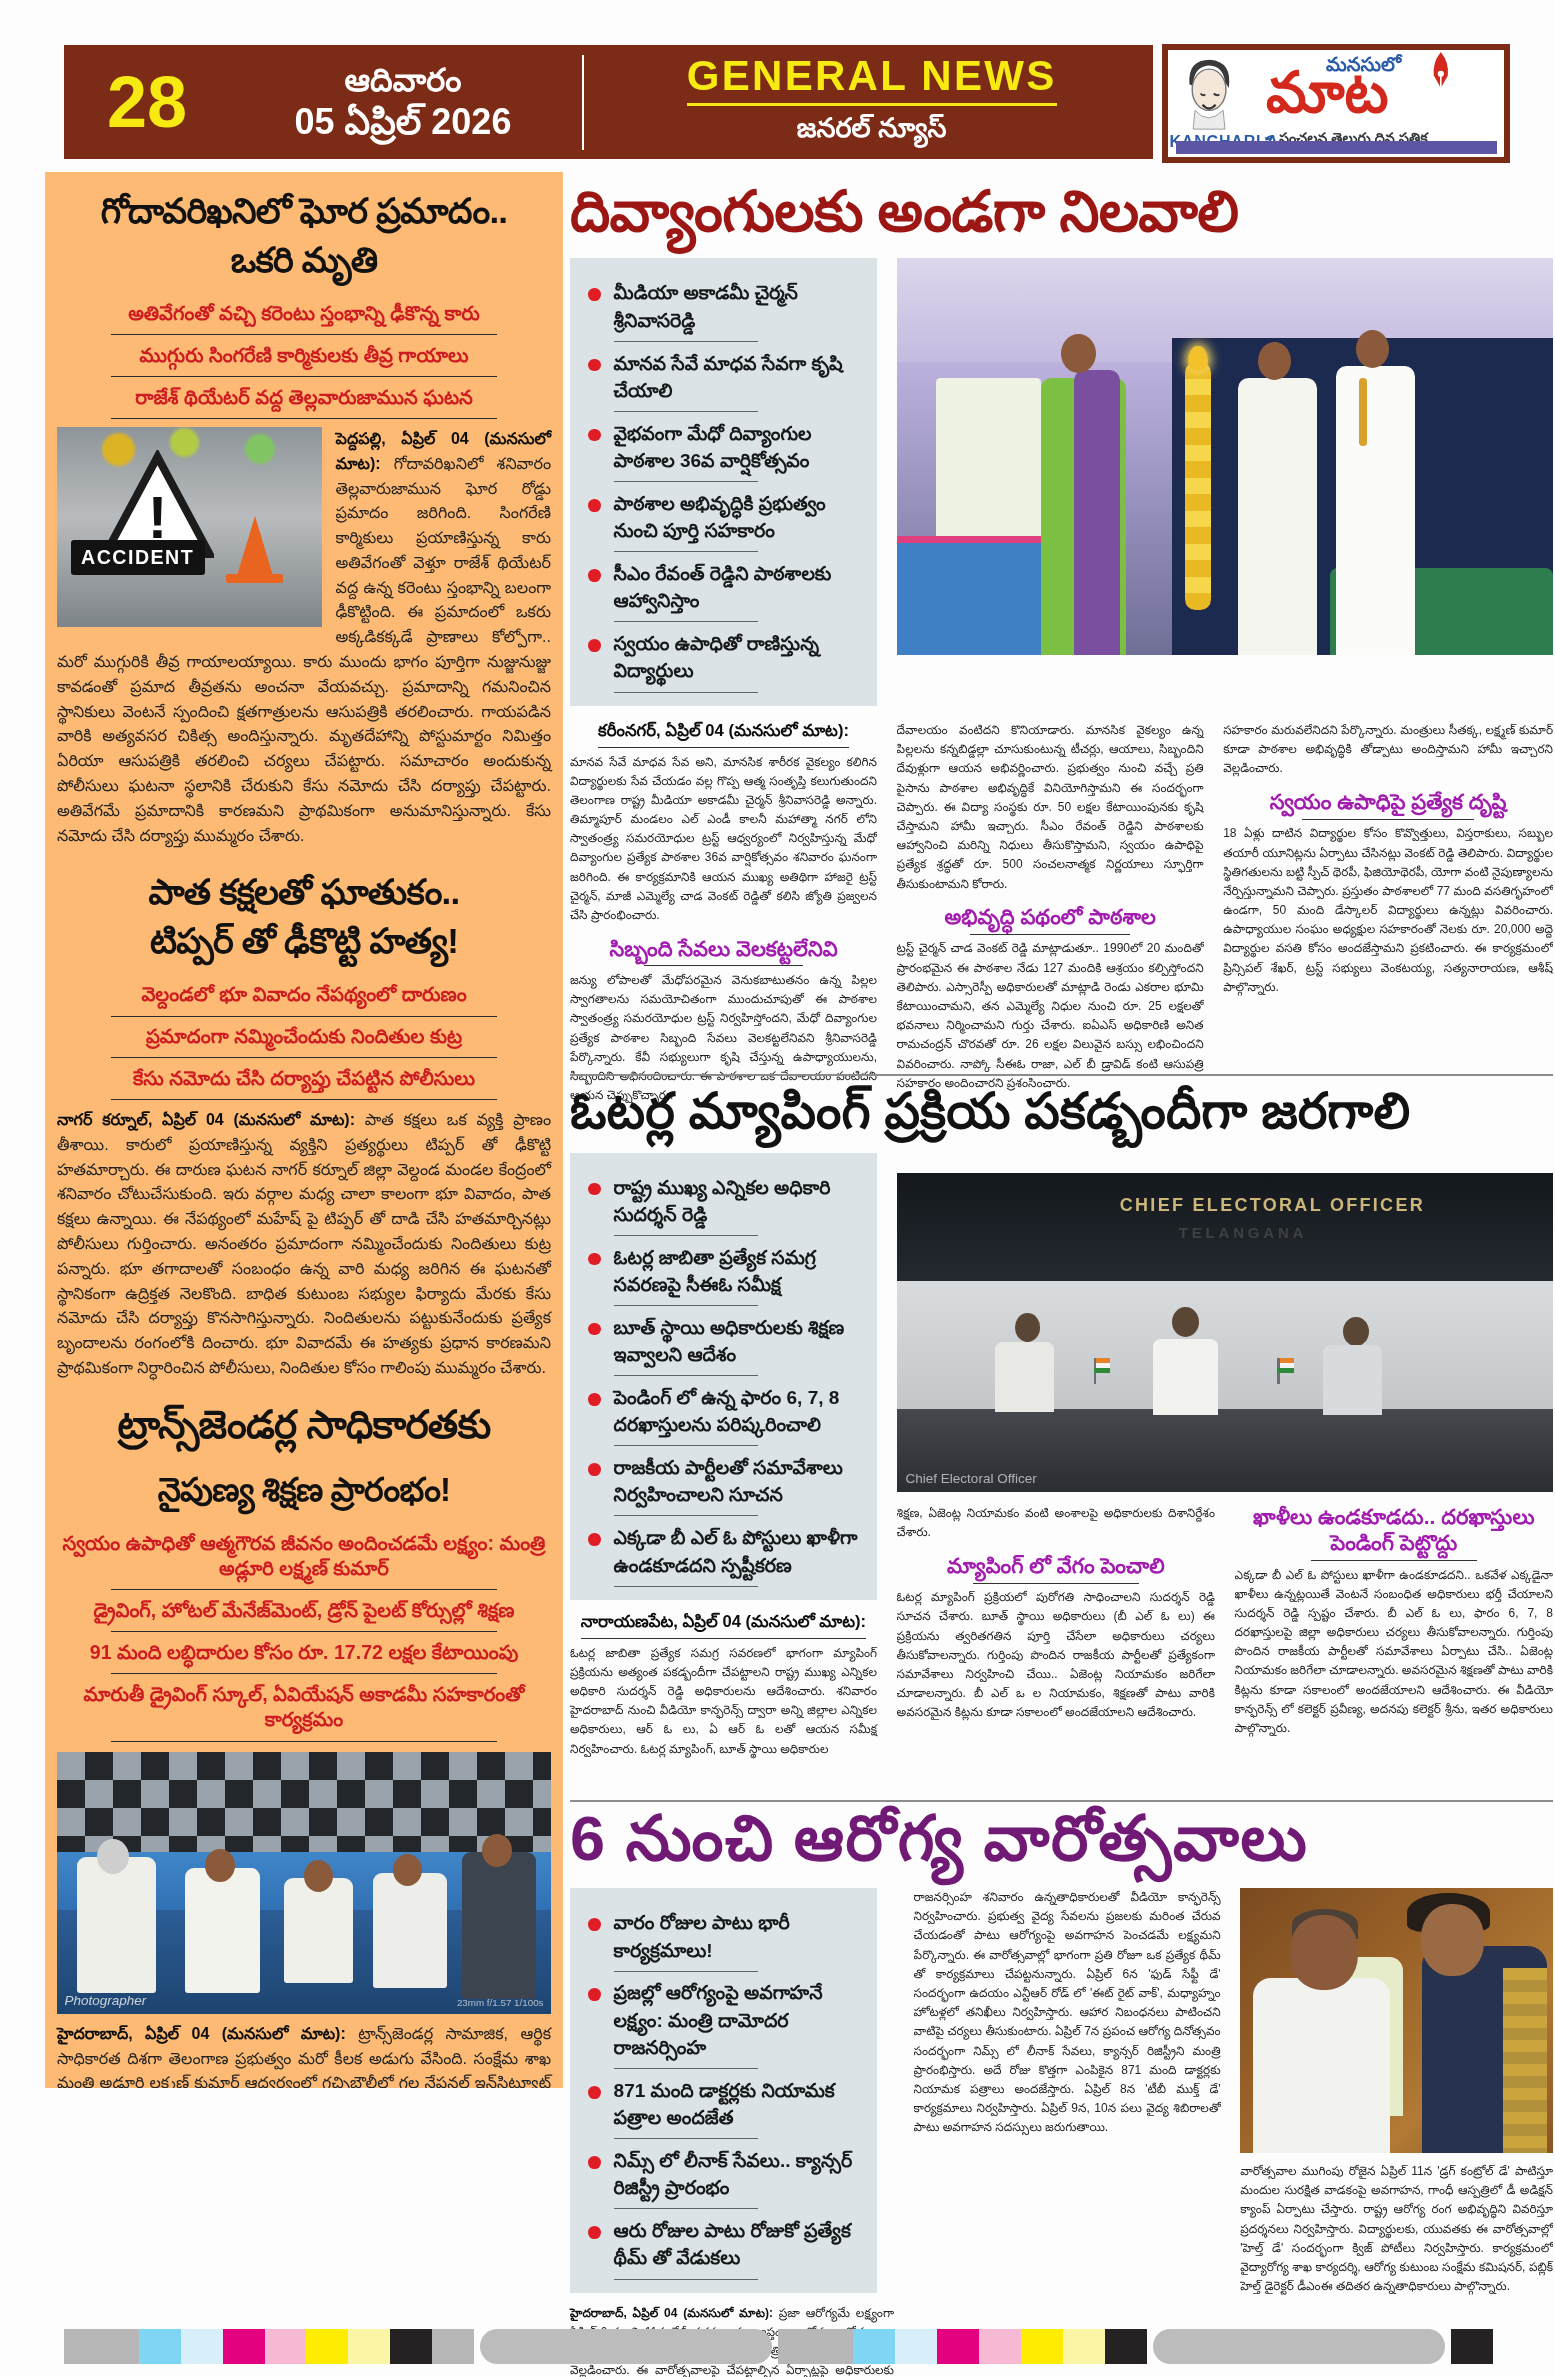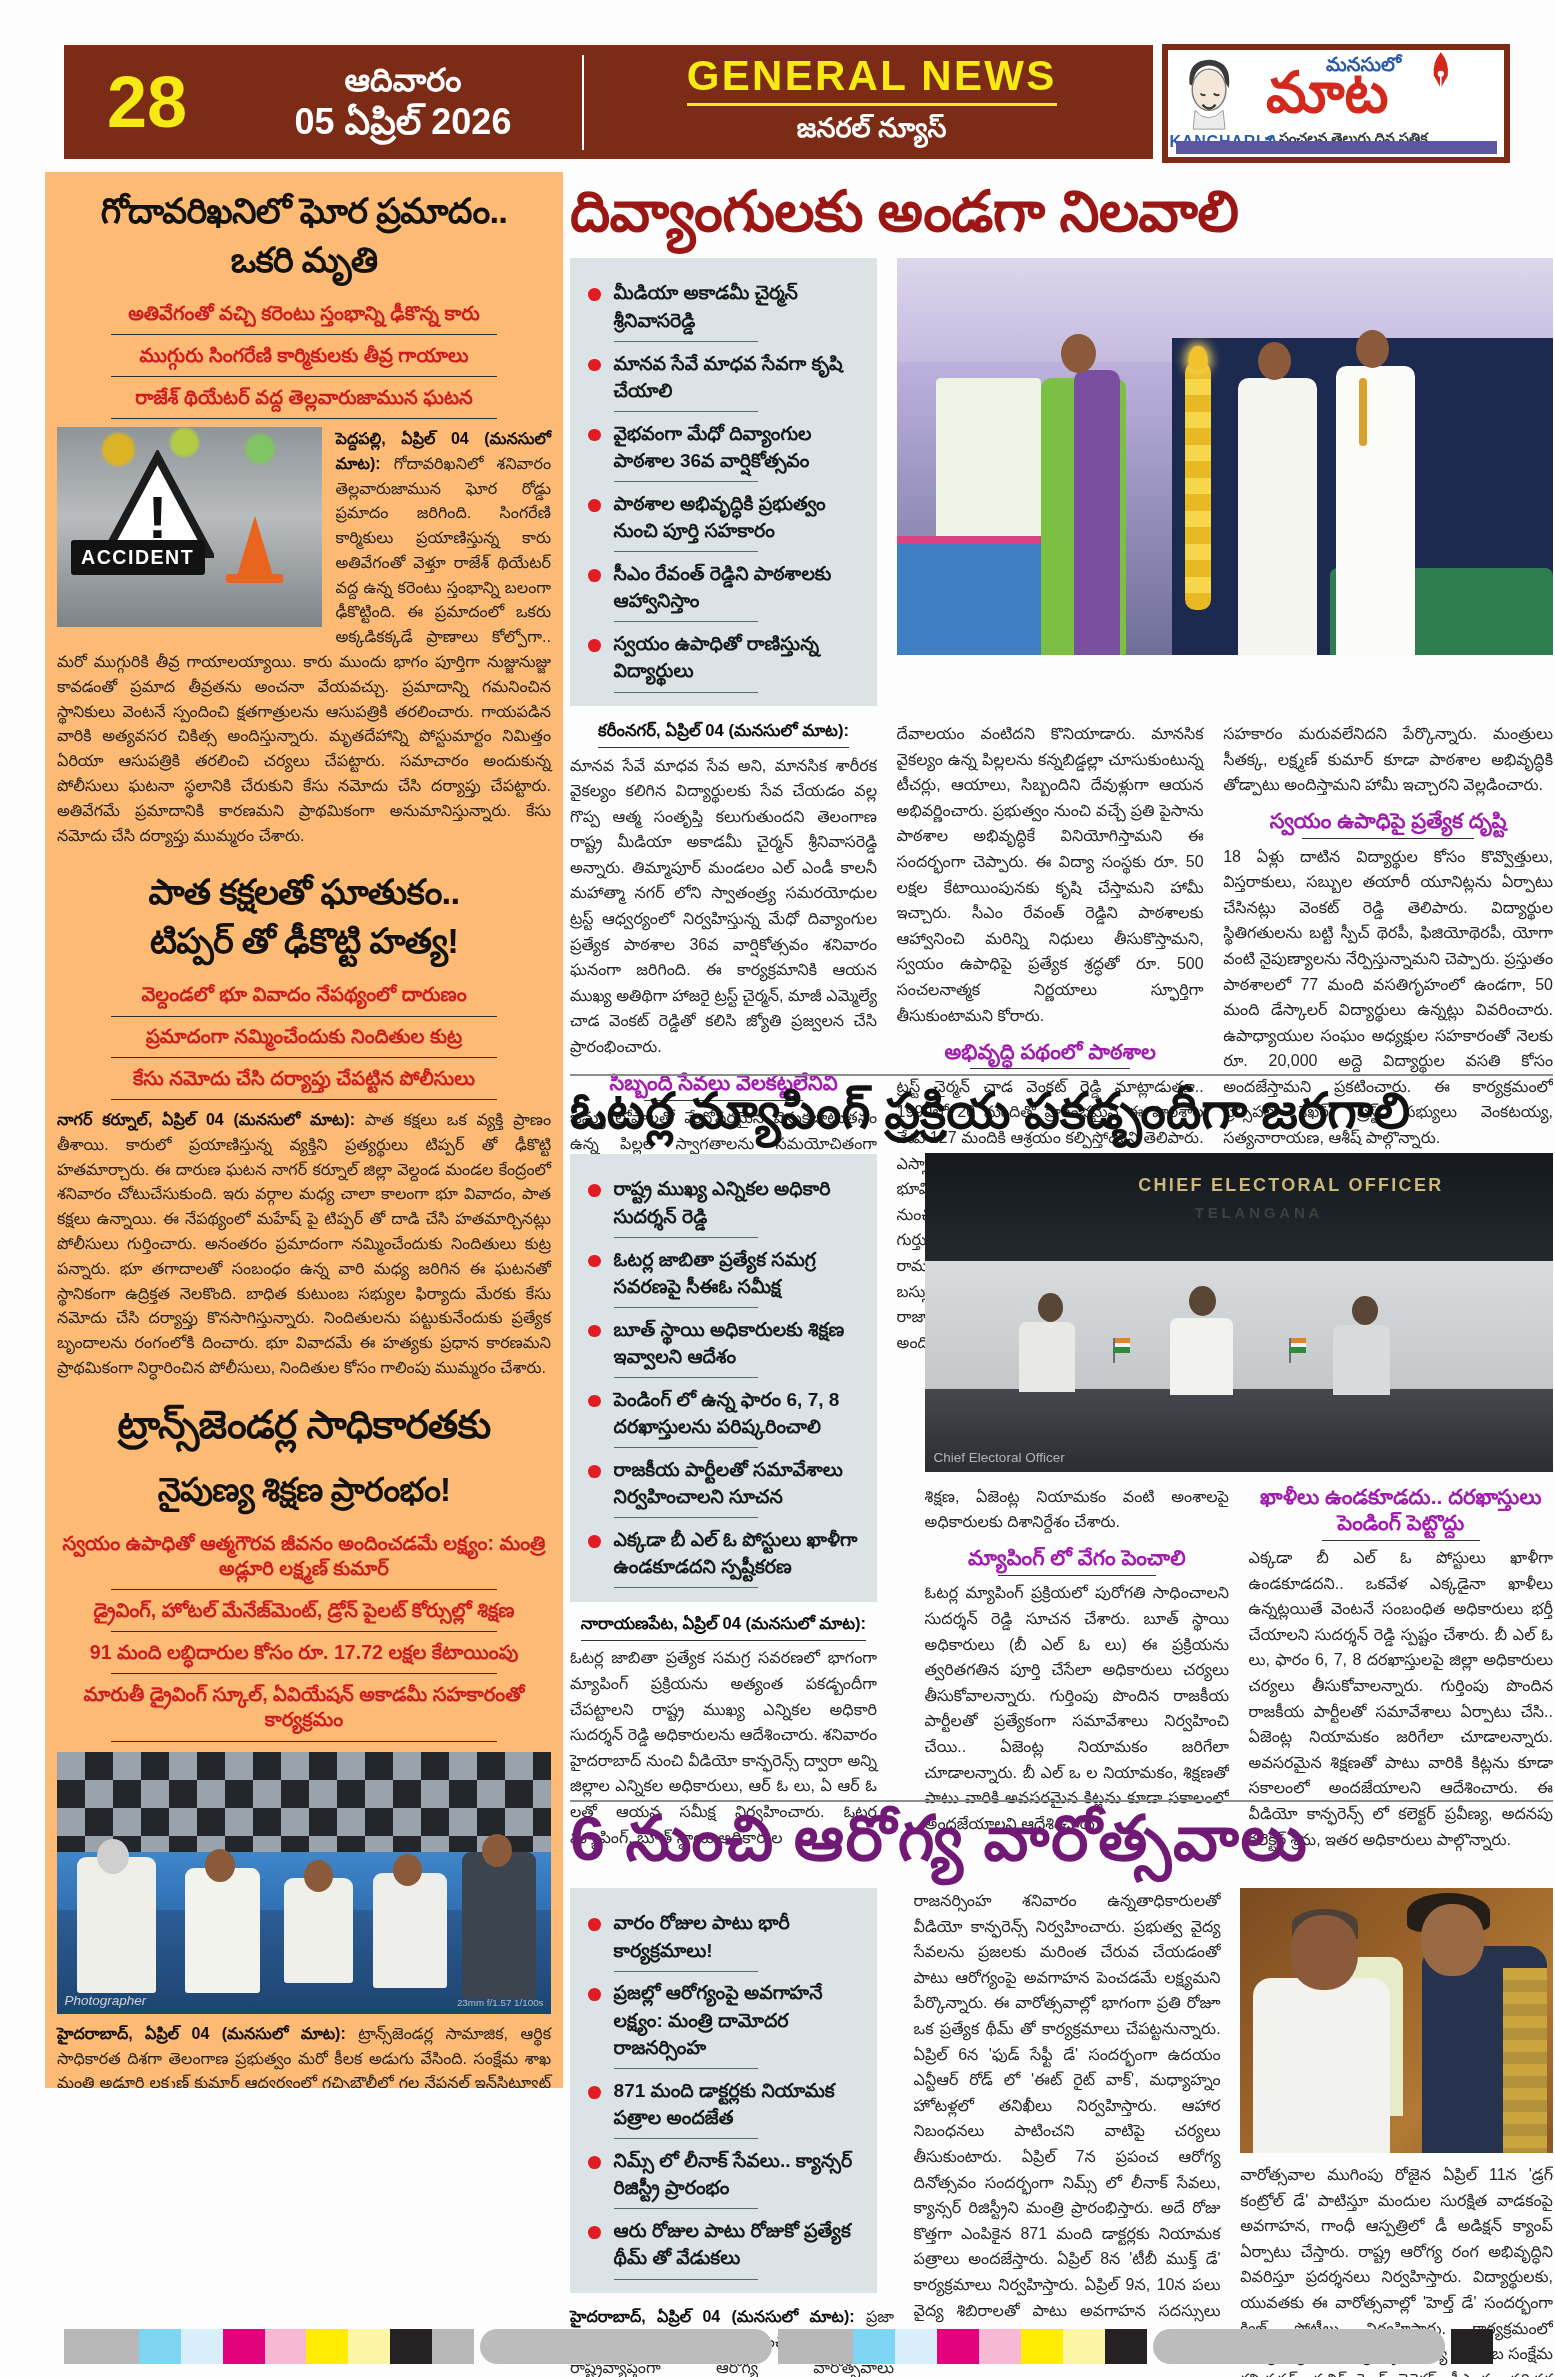--- a/index.html
+++ b/index.html
@@ -74,33 +74,33 @@
   .banner{position:absolute;left:6%;top:30%;width:16%;height:48%;background:#eef3e4;border-radius:4.5px;}
   .tableA{position:absolute;left:0;bottom:0;width:22%;height:30%;background:#3f7fc4;border-top:7.5px solid #e0417e;}
   .lamp{position:absolute;left:44%;top:26%;width:25.6px;height:248px;background:repeating-linear-gradient(180deg,#e8b923 0 16.6px,#f6d64a 16.6px 33px);border-radius:10.5px;}
   .flame{position:absolute;left:44.4%;top:22%;width:19.6px;height:25.6px;background:#f3c12c;border-radius:50% 50% 50% 50%/60% 60% 40% 40%;box-shadow:0 0 10.5px 3px #f7d75e;}
   .fig{position:absolute;border-radius:10.5px 10.5px 0 0;}
   .garl{position:absolute;width:7.5px;height:68px;background:#d8a02c;border-radius:3.8px;}
 
   .coltext{display:flex;gap:19.6px;margin-top:15px;}
   .col{width:307px;overflow:hidden;}
   .col:last-child{flex:1;}
-  .cbody{font-size:16px;line-height:1.6;text-align:justify;color:#242424;}
+  .cbody{font-size:12px;line-height:1.6;text-align:justify;color:#242424;}
   .cdl{display:block;text-align:center;font-weight:bold;font-size:16.6px;color:#0d0d0d;padding-bottom:4.5px;}
   .cdl .ul{display:inline-block;border-bottom:1.5px solid #333;padding-bottom:3px;}
   .csub{position:relative;text-align:center;font-size:21px;font-weight:bold;color:#a21caf;margin:10.5px 0 9px 0;line-height:1.25;}
   .csub::after{content:"";position:absolute;left:24%;bottom:-4.5px;width:52%;border-bottom:1.5px solid #333;}
 
   .hdiv{position:absolute;left:570px;width:983px;border-top:2.3px solid #8d8d8d;}
 
   .secB{position:absolute;left:570px;top:1085px;width:983px;height:712px;}
   .blackhead{font-size:50px;font-weight:900;color:#121212;letter-spacing:0px;line-height:1.05;white-space:nowrap;}
   .rowB{display:flex;gap:19.6px;margin-top:15px;align-items:center;}
   .colB1{width:307px;}
-  .colB23{flex:1;margin-left:28px;}
+  .colB23{flex:1;}
   .phB{width:100%;height:319px;position:relative;overflow:hidden;background:#c9cdd0;}
   .phB .wall{position:absolute;left:0;top:0;right:0;height:34%;background:linear-gradient(180deg,#14181d,#23292f);}
   .phB .ceo1{position:absolute;left:34%;top:7%;color:#cdb67a;font-size:18px;font-weight:bold;letter-spacing:2.3px;}
   .phB .ceo2{position:absolute;left:43%;top:16%;color:#404040;font-size:15px;font-weight:bold;letter-spacing:3.8px;}
   .phB .room{position:absolute;left:0;top:34%;right:0;height:42%;background:linear-gradient(180deg,#d9dcde,#c2c6c9);}
   .phB .desk{position:absolute;left:0;bottom:0;right:0;height:26%;background:linear-gradient(180deg,#45494e,#2a2d31);}
   .phB .strip{position:absolute;left:0;bottom:2%;color:#cfd2d4;font-size:13.5px;padding-left:9px;opacity:.8;}
   .flag{position:absolute;width:6px;height:25.6px;}
   .flag::before{content:"";position:absolute;left:0;top:0;width:16.6px;height:5.3px;background:#e8822a;}
   .flag::after{content:"";position:absolute;left:0;top:9.8px;width:16.6px;height:5.3px;background:#2f8a3c;}

